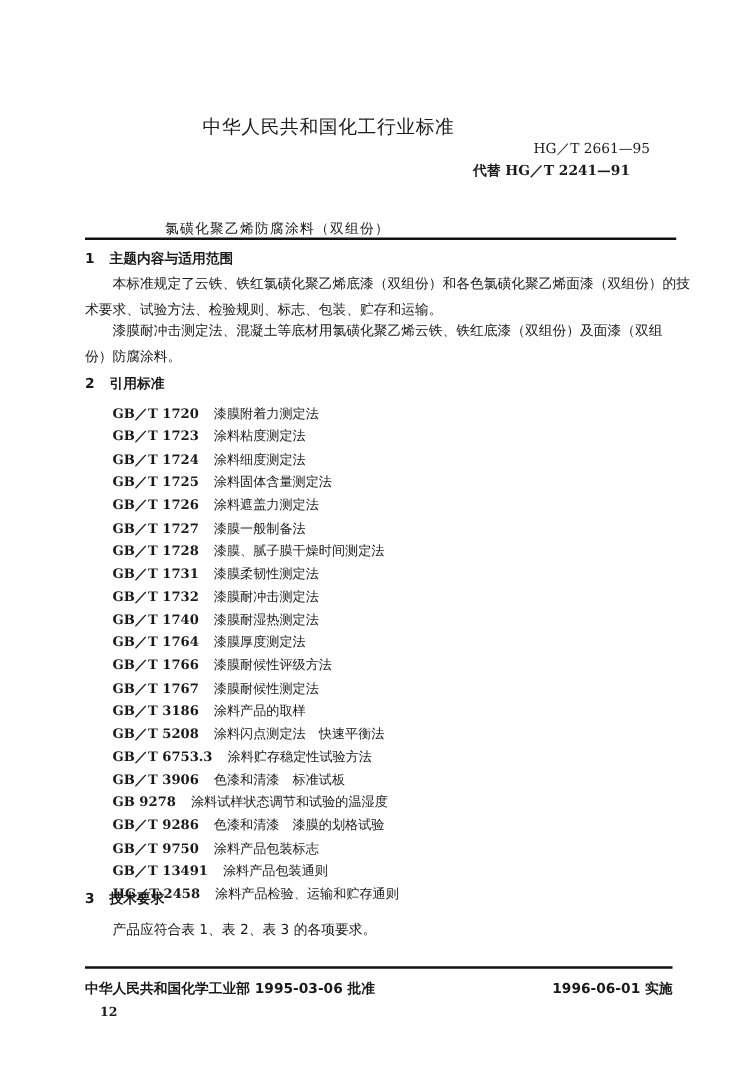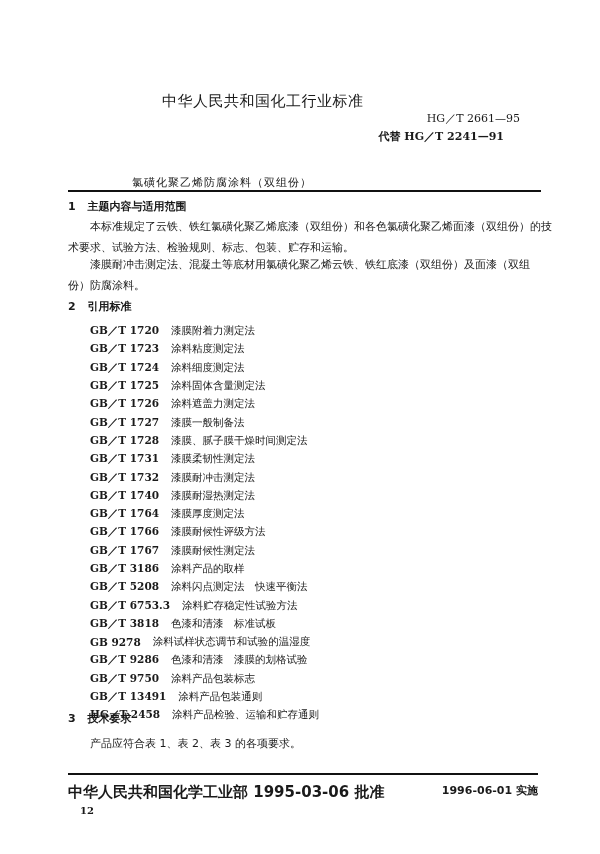--- a/index.html
+++ b/index.html
@@ -12,21 +12,21 @@
     .std-code { right: 80px; top: 111px; font-size: 11px; font-weight: normal; text-align: right; }
     .std-replace { right: 96px; top: 129px; font-size: 11px; font-weight: bold; text-align: right; }
     .title { left: 132px; top: 132px; font-size: 11px; font-family: "DejaVu Sans", sans-serif; letter-spacing: 1px; margin-top: 43px; }
     .rule { position: absolute; height: 2px; background: #111; }
     .sec { font-size: 11px; font-weight: bold; font-family: "DejaVu Sans", sans-serif; }
     .para { font-size: 11px; font-family: "DejaVu Sans", sans-serif; line-height: 21px; }
     .ref-list { position: absolute; left: 90px; top: 322px; }
     .ref-item { height: 18.3px; font-size: 10.5px; display: flex; align-items: center; white-space: nowrap; }
     .ref-code { font-weight: bold; font-family: "DejaVu Serif", serif; display: inline-block; min-width: 0; }
     .ref-title { font-family: "DejaVu Sans", sans-serif; margin-left: 12px; }
-    .footer-left { left: 68px; top: 783px; font-size: 15px; font-weight: bold; font-family: "DejaVu Sans", sans-serif; }
+    .footer-left { left: 68px; top: 783px; font-size: 11px; font-weight: bold; font-family: "DejaVu Sans", sans-serif; }
     .footer-right { right: 62px; top: 783px; font-size: 11px; font-weight: bold; font-family: "DejaVu Sans", sans-serif; }
     .page-num { left: 80px; top: 805px; font-size: 10px; font-weight: bold; }
   </style>
 </head>
 <body>
 
 <div class="abs org">中华人民共和国化工行业标准</div>
 <div class="abs std-code">HG／T 2661—95</div>
 <div class="abs std-replace">代替 HG／T 2241—91</div>
 <div class="abs title">氯磺化聚乙烯防腐涂料（双组份）</div>
@@ -110,21 +110,21 @@
     </div>
   <div class="ref-item">
       <span class="ref-code">GB／T 5208</span>
       <span class="ref-title">涂料闪点测定法　快速平衡法</span>
     </div>
   <div class="ref-item">
       <span class="ref-code">GB／T 6753.3</span>
       <span class="ref-title">涂料贮存稳定性试验方法</span>
     </div>
   <div class="ref-item">
-      <span class="ref-code">GB／T 3818</span>
+      <span class="ref-code">GB／T 3906</span>
       <span class="ref-title">色漆和清漆　标准试板</span>
     </div>
   <div class="ref-item">
       <span class="ref-code">GB 9278</span>
       <span class="ref-title">涂料试样状态调节和试验的温湿度</span>
     </div>
   <div class="ref-item">
       <span class="ref-code">GB／T 9286</span>
       <span class="ref-title">色漆和清漆　漆膜的划格试验</span>
     </div>

